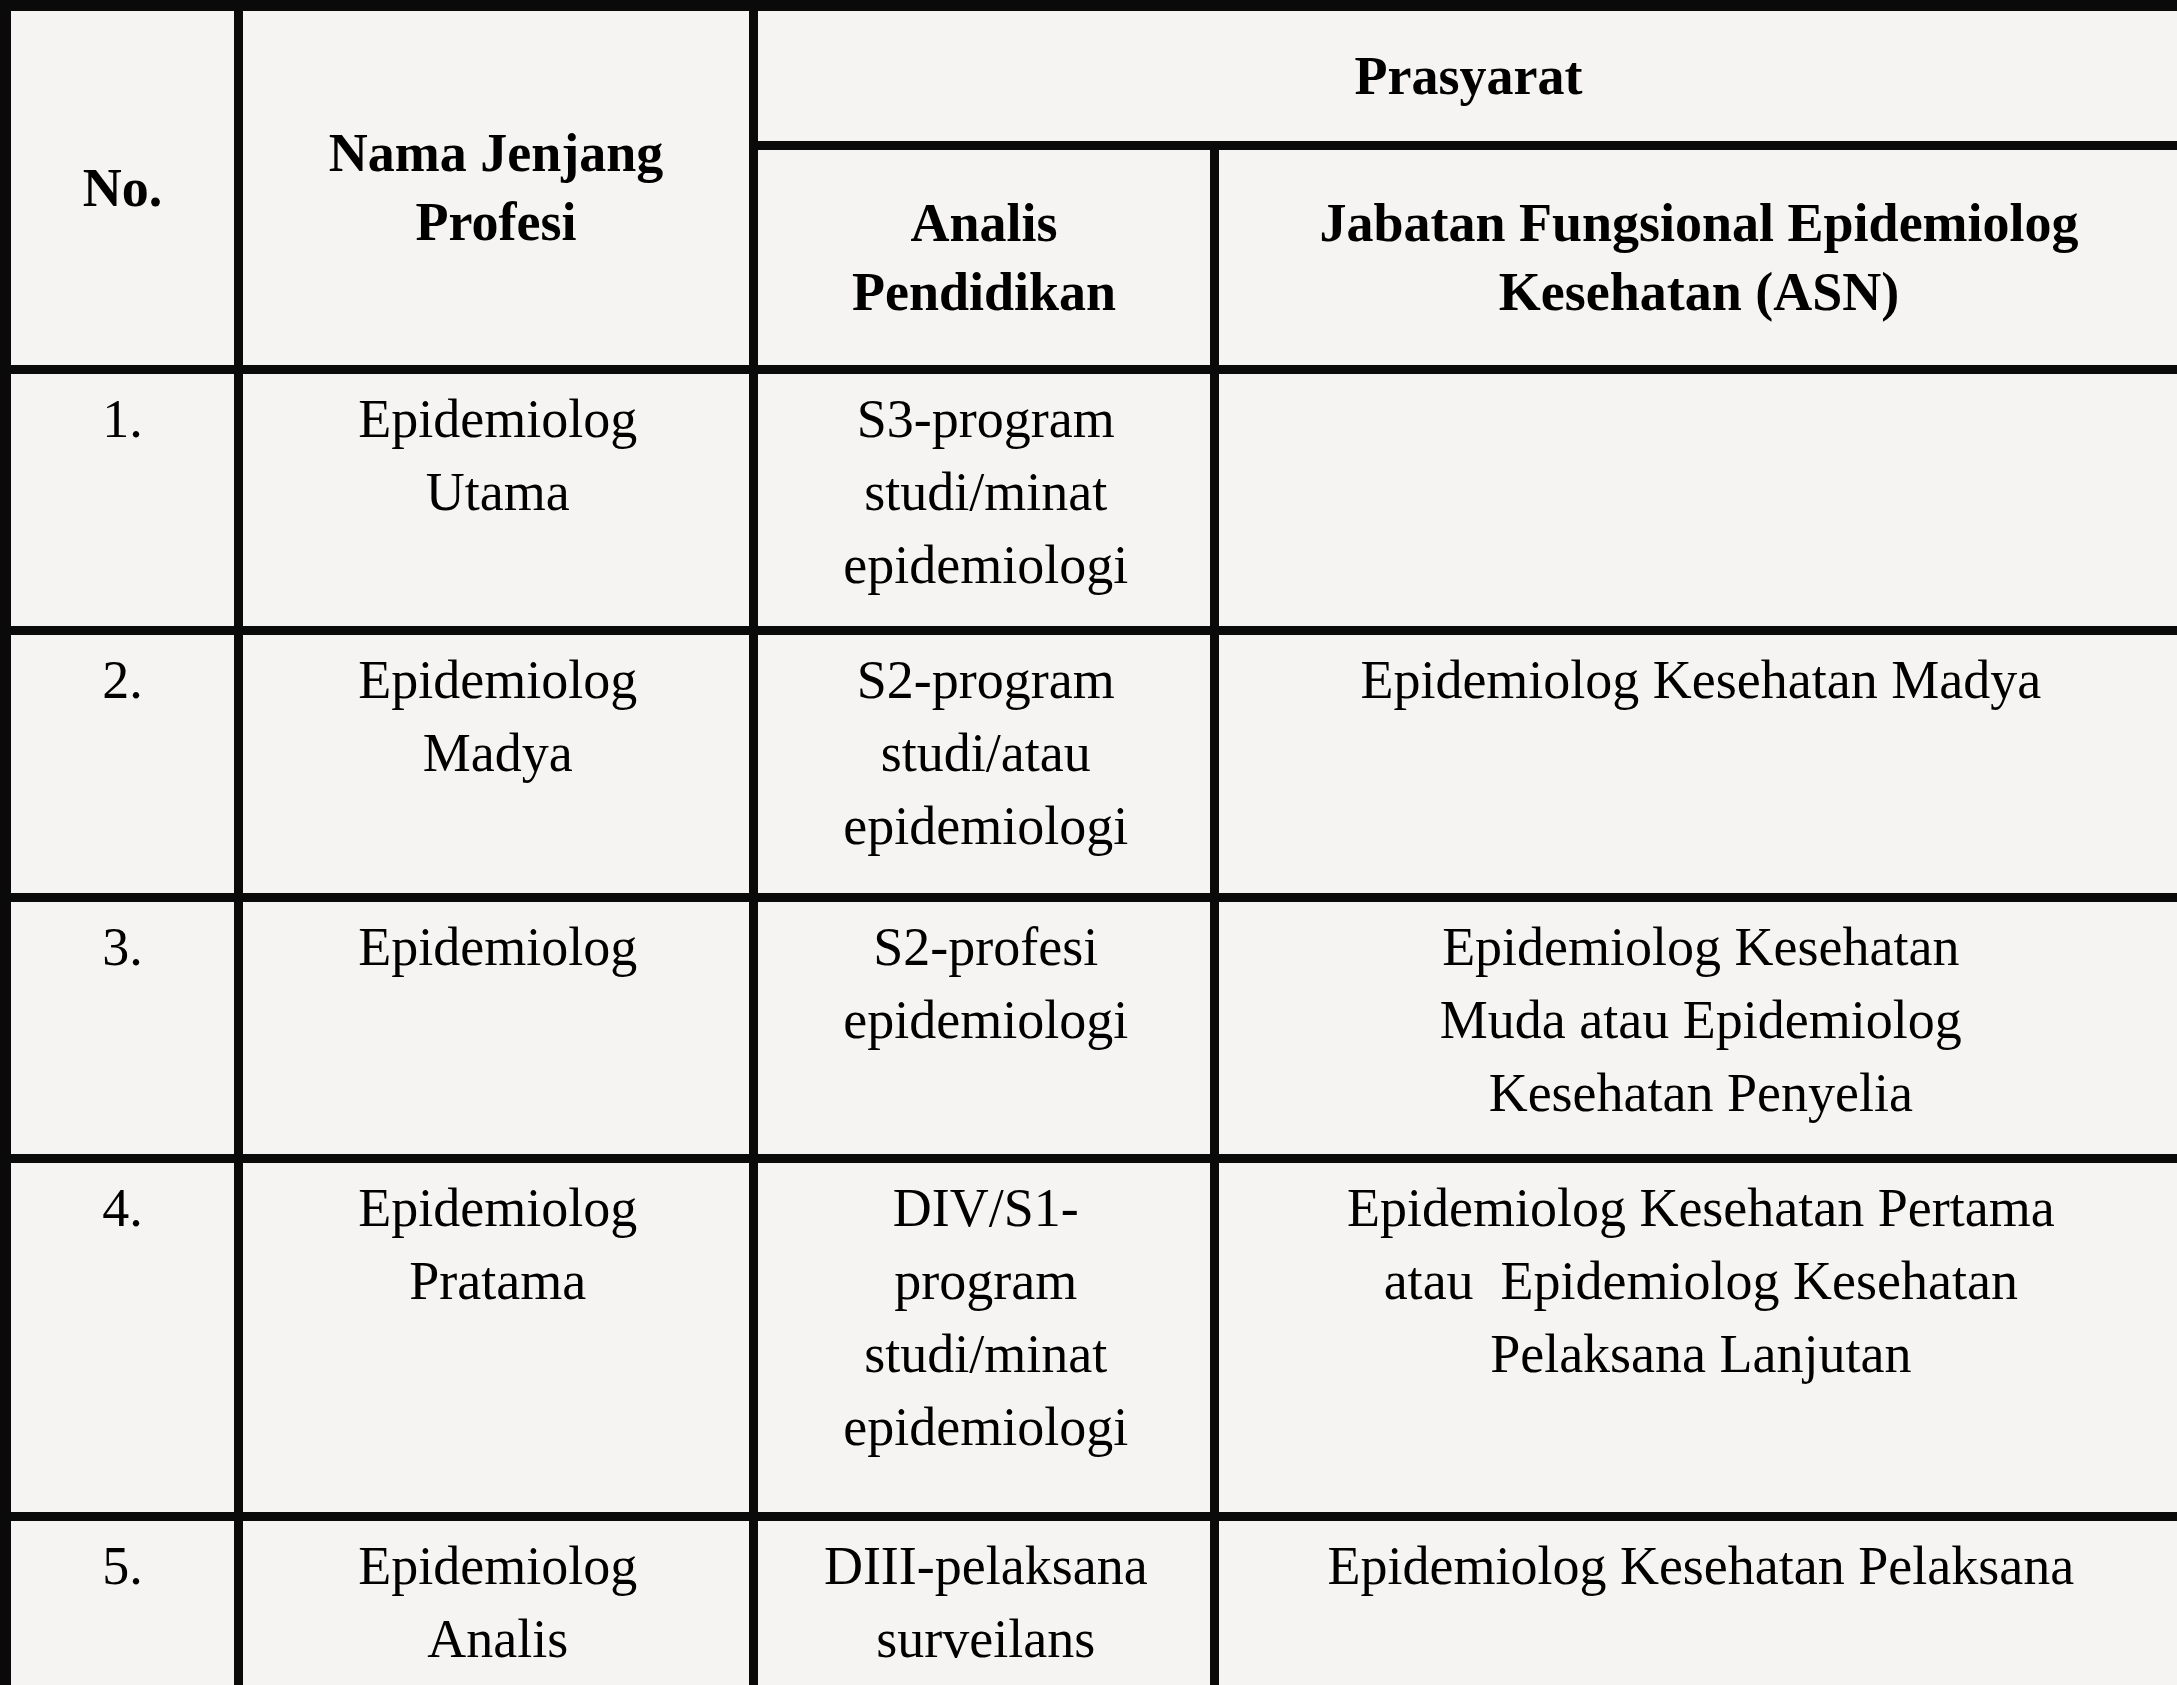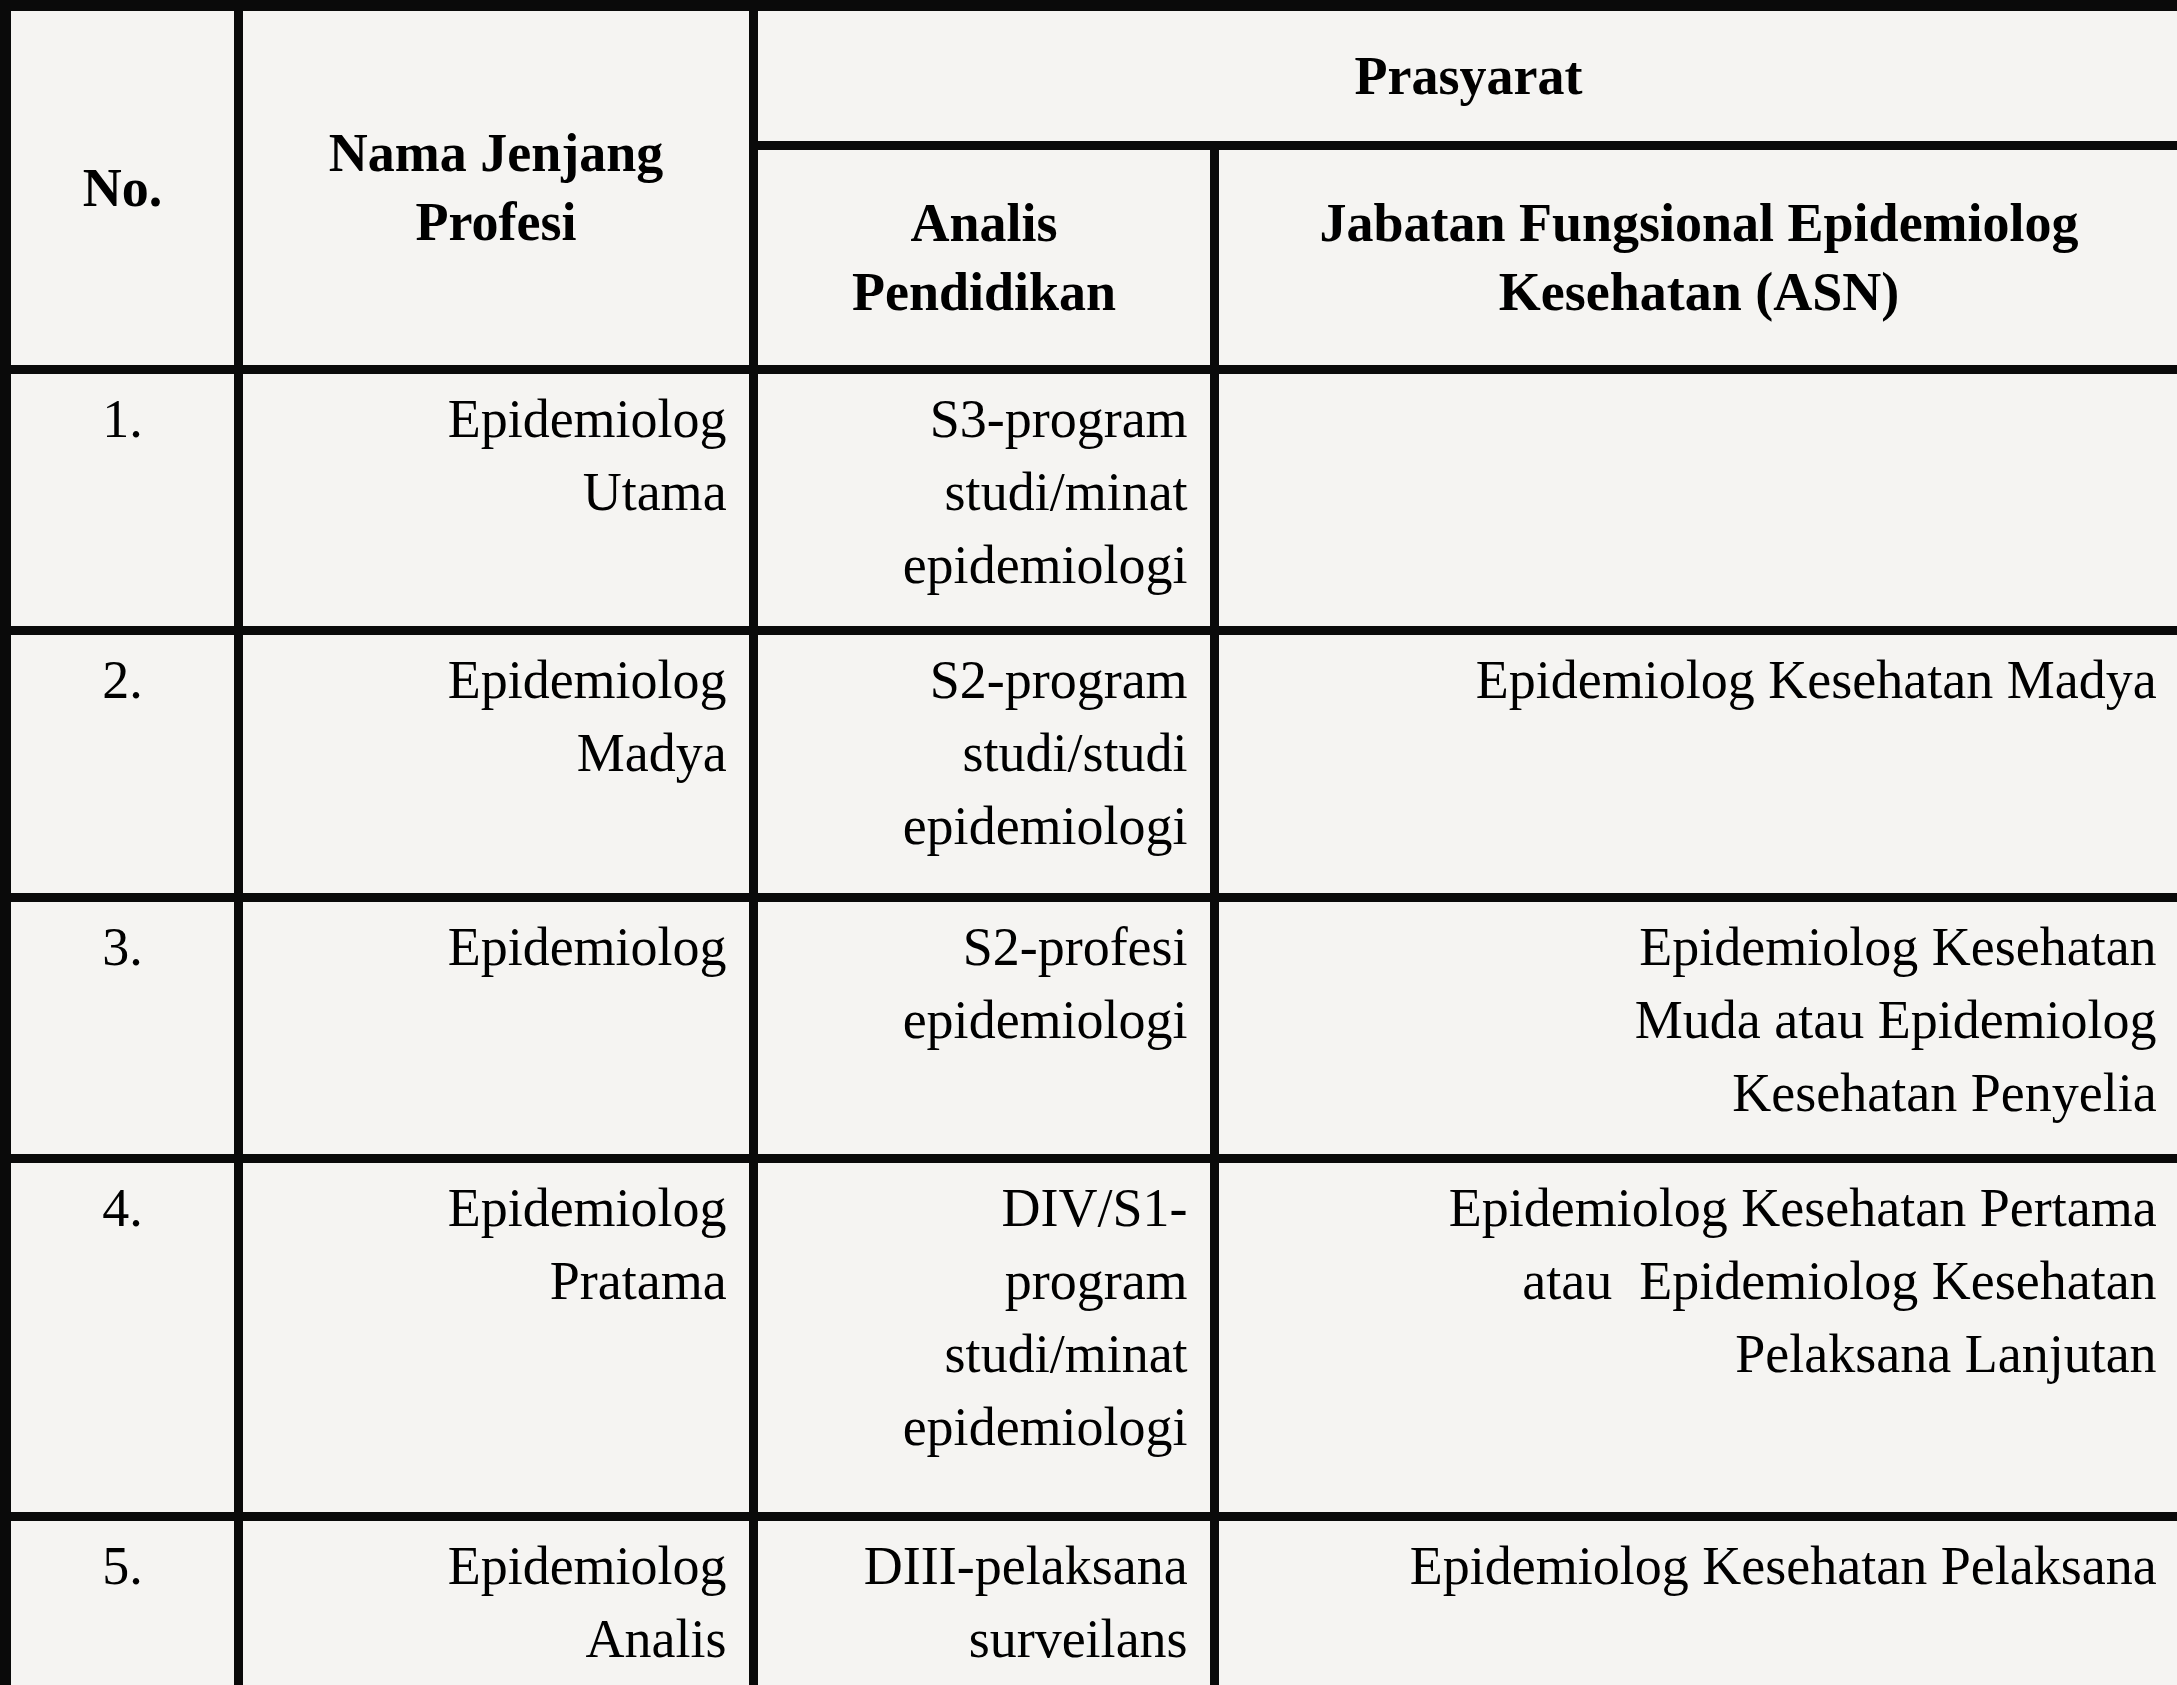--- a/index.html
+++ b/index.html
@@ -38,21 +38,21 @@
     font-size: 54px;
     line-height: 69px;
     text-align: center;
     vertical-align: middle;
     padding: 7.5px 18.6px;
   }
   td.body-cell {
     font-size: 54px;
     line-height: 73px;
     vertical-align: top;
-    text-align: right;
+    text-align: center;
     padding: 9.3px 22.4px 9.3px 26px;
   }
   td.num {
     text-align: center;
     padding-left: 3.7px;
     padding-right: 3.7px;
   }
   tr.rh-a { height: 140px; }
   tr.rh-b { height: 224px; }
   tr.r1 { height: 261px; }
@@ -94,21 +94,21 @@
 studi/minat
 epidemiologi</td>
         <td class="body-cell"></td>
       </tr>
 
       <tr class="r2">
         <td class="body-cell num">2.</td>
         <td class="body-cell">Epidemiolog
 Madya</td>
         <td class="body-cell">S2-program
-studi/studi
+studi/atau
 epidemiologi</td>
         <td class="body-cell">Epidemiolog Kesehatan Madya</td>
       </tr>
 
       <tr class="r3">
         <td class="body-cell num">3.</td>
         <td class="body-cell">Epidemiolog</td>
         <td class="body-cell">S2-profesi
 epidemiologi</td>
         <td class="body-cell">Epidemiolog Kesehatan

